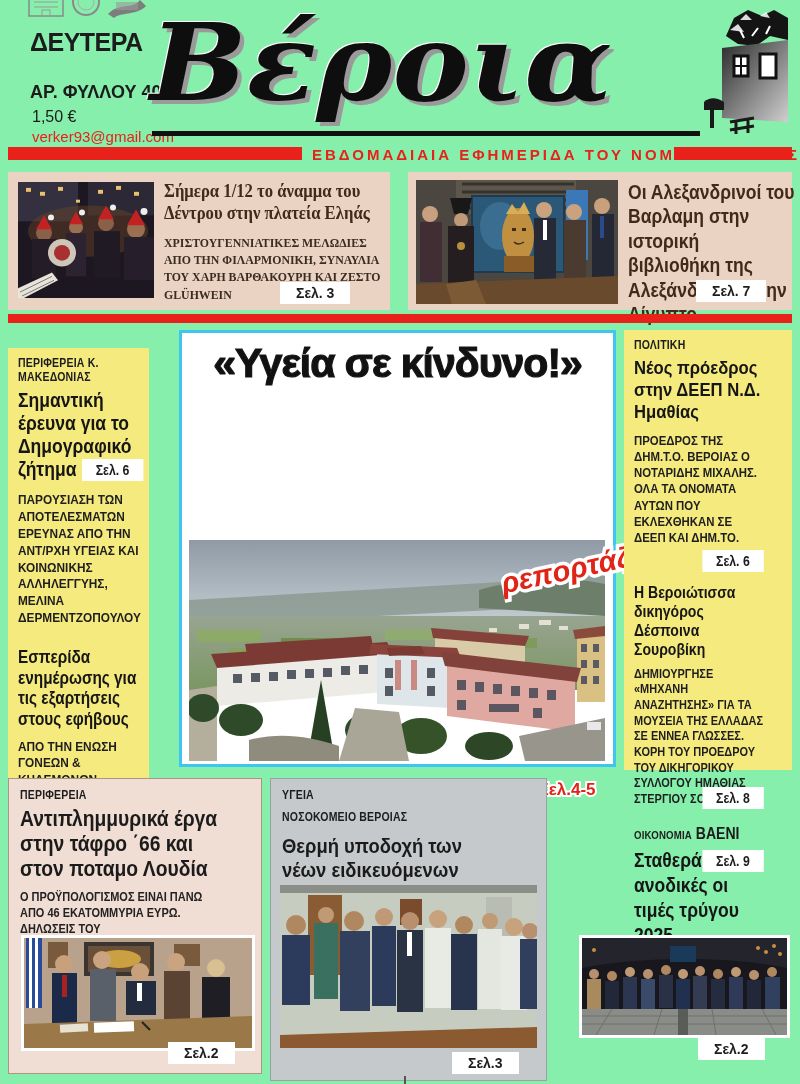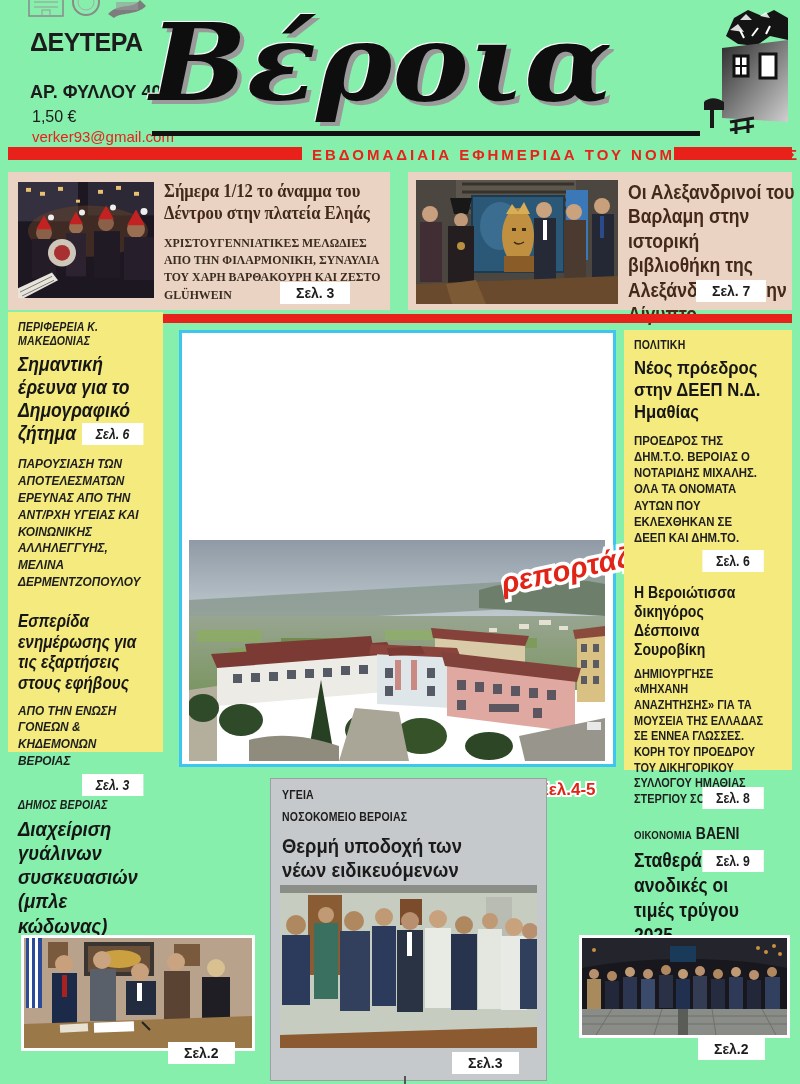--- a/index.html
+++ b/index.html
@@ -50,21 +50,21 @@
   .box-title { font-size:19px; font-weight:bold; line-height:1.18; color:#42291a; }
   .tr-text .box-title { font-size:20px; line-height:1.22; }
   .box-sub { margin-top:9px; font-size:13.5px; font-weight:bold; line-height:1.28; color:#3a2c20; }
   .tl-tag { left:280px; top:282px; }
   .tr-tag { left:696px; top:280px; }
 
   .divider { left:8px; top:314px; width:784px; height:9px; background:#e8221a; }
 
   
   .ycol { background:#f5ea7d; }
-  .lcol { left:8px;  top:312px; width:155px; height:440px;font-style:italic; }
+  .lcol { left:8px;  top:348px; width:141px; height:440px; }
   .rcol { left:624px; top:330px; width:168px; height:440px; }
   .colpad { position:absolute; left:10px; top:8px; width:143px; }
   .rcol .colpad { width:148px; }
   .y-title  { font-size:20px; font-weight:bold; line-height:1.15; color:#161616; margin-top:5px; }
   .y-title2 { font-size:17.5px; font-weight:bold; line-height:1.18; color:#161616; margin-top:4px; }
   .y-sub    { font-size:13.5px; font-weight:bold; line-height:1.25; color:#1e1e1e; margin-top:11px; }
   .tag-right { text-align:right; margin-top:-22px; position:relative; z-index:2; }
   .tag-right2 { text-align:right; margin-top:4px; }
 
   .main-box {
@@ -254,20 +254,21 @@
       <div class="y-title2" style="margin-top:20px">Εσπερίδα ενημέρωσης για τις εξαρτήσεις στους εφήβους</div>
       <div class="y-sub" style="margin-top:9px">ΑΠΟ ΤΗΝ ΕΝΩΣΗ ΓΟΝΕΩΝ &amp; ΚΗΔΕΜΟΝΩΝ ΒΕΡΟΙΑΣ</div>
       <div class="tag-right2"><span class="ptag">Σελ. 3</span></div>
       <div class="kicker" style="margin-top:2px">ΔΗΜΟΣ ΒΕΡΟΙΑΣ</div>
       <div class="y-title" style="font-size:21px">Διαχείριση γυάλινων συσκευασιών (μπλε κώδωνας)</div>
       <div class="tag-right2"><span class="ptag">Σελ. 9</span></div>
     </div>
   </div>
 
   <div class="abs main-box">
+    <div class="main-headline">«Υγεία σε κίνδυνο!»</div>
   </div>
   <span class="abs photo main-photo">
     <svg viewBox="0 0 416 221" preserveAspectRatio="none">
       <defs>
         <linearGradient id="sky" x1="0" y1="0" x2="0" y2="1">
             <stop offset="0" stop-color="#8f9aa6"></stop>
             <stop offset="1" stop-color="#c9d2d6"></stop>
           </linearGradient>
         <linearGradient id="val" x1="0" y1="0" x2="0" y2="1">
             <stop offset="0" stop-color="#98a591"></stop>
@@ -381,20 +382,27 @@
         <span class="kicker" style="font-size:11px">ΟΙΚΟΝΟΜΙΑ</span>
         <span style="font-size:16px;font-weight:bold">ΒΑΕΝΙ</span>
       </div>
       <div style="position:relative">
         <div class="y-title" style="font-size:20px;line-height:1.25">Σταθερά ανοδικές οι τιμές τρύγου 2025</div>
         <span class="ptag" style="position:absolute;top:2px;right:0">Σελ. 9</span>
       </div>
     </div>
   </div>
 
+  <div class="abs bbox bl-box">
+    <div class="bpad sq" style="width:232px">
+      <div class="kicker">ΠΕΡΙΦΕΡΕΙΑ</div>
+      <div class="b-title">Αντιπλημμυρικά έργα στην τάφρο ΄66 και στον ποταμο Λουδία</div>
+      <div class="b-sub">Ο ΠΡΟΫΠΟΛΟΓΙΣΜΟΣ ΕΙΝΑΙ ΠΑΝΩ ΑΠΟ 46 ΕΚΑΤΟΜΜΥΡΙΑ ΕΥΡΩ. ΔΗΛΩΣΕΙΣ ΤΟΥ</div>
+    </div>
+  </div>
   <span class="abs photo bl-photo">
     <svg viewBox="0 0 228 110" preserveAspectRatio="none">
       <rect width="228" height="110" fill="#b8a28c"></rect>
       <rect x="60" y="4" width="70" height="34" fill="#3a3530"></rect>
         <rect x="64" y="8" width="62" height="26" fill="#6a5038"></rect>
       <ellipse cx="95" cy="21" rx="22" ry="9" fill="#caa040"></ellipse>
       <rect x="150" y="6" width="26" height="22" fill="#7a5a3c"></rect>
         <rect x="24" y="4" width="20" height="26" fill="#7a5a3c"></rect>
       <g>
           <rect x="2" y="0" width="16" height="70" fill="#2a4a9a"></rect>

